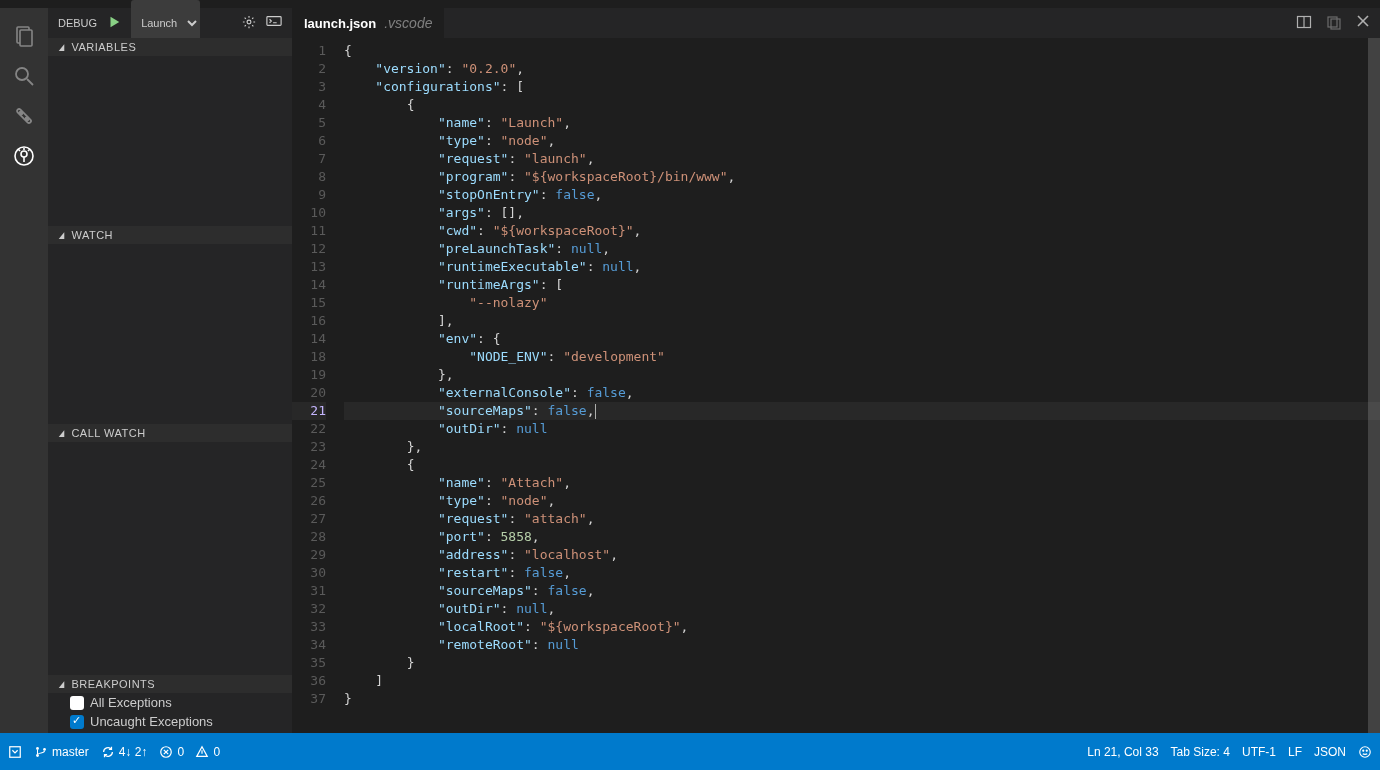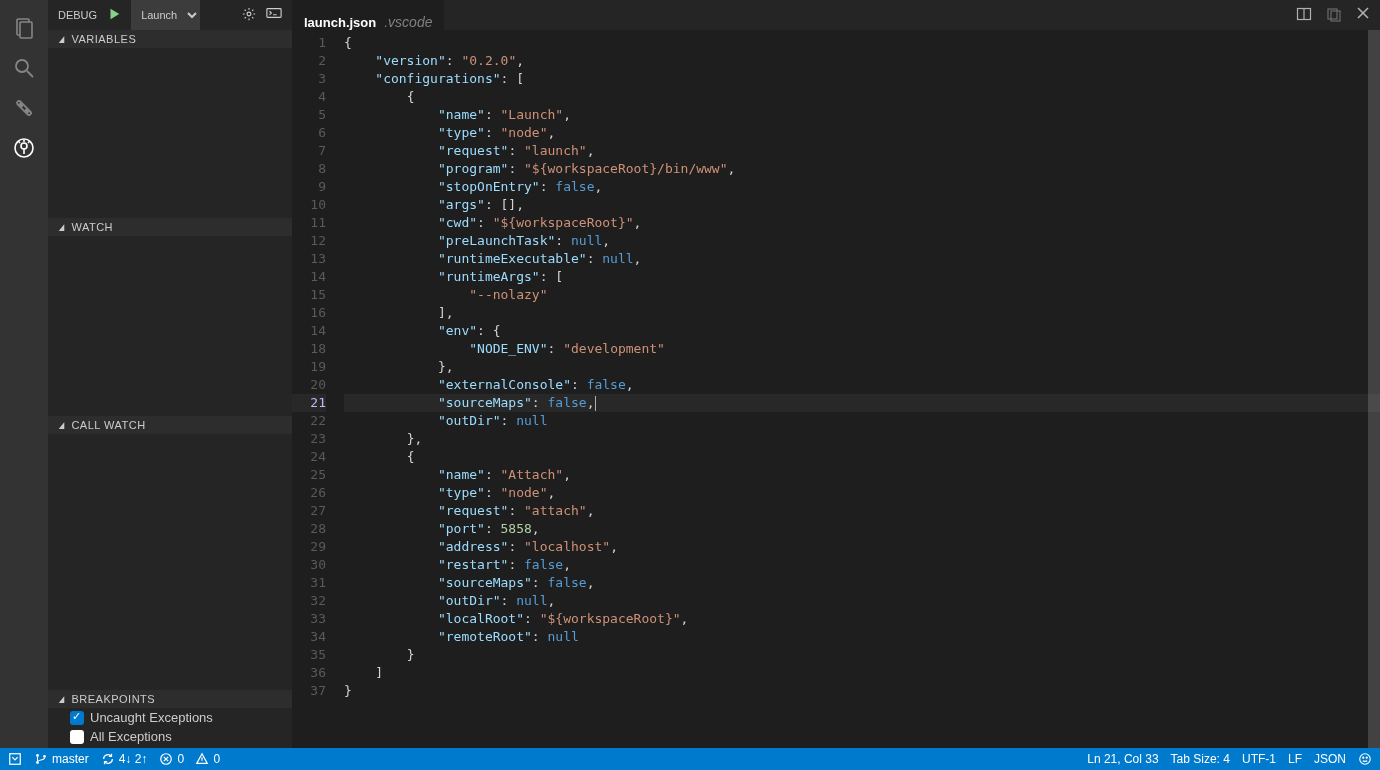--- a/index.html
+++ b/index.html
@@ -6,21 +6,21 @@
 body {
   width: 1380px; height: 770px;
   background: #1e1e1e;
   font-family: "Segoe UI", Arial, sans-serif;
   color: #cccccc;
   font-size: 13px;
   overflow: hidden;
   display: flex;
   flex-direction: column;
 }
-.main-area { flex: 1; display: flex; min-height: 0; }
+.main-area { flex: 1; display: flex; min-height: 0; margin-top: 8px; }
 .activity-bar {
   width: 48px; background: #333333;
   display: flex; flex-direction: column;
   align-items: center; padding-top: 8px;
 }
 .activity-bar .ab-item {
   width: 48px; height: 40px;
   display: flex; align-items: center; justify-content: center;
   color: #858585; cursor: pointer;
 }
@@ -76,21 +76,21 @@
 
 .editor-area {
   flex: 1; display: flex; flex-direction: column;
   background: #1e1e1e; min-width: 0;
 }
 .tab-bar {
   height: 30px; background: #252526;
   display: flex; align-items: center;
 }
 .file-tab {
-  height: 30px; display: flex; align-items: flex-end;
+  height: 30px; display: flex; align-items: center;
   padding: 0 12px; gap: 8px; color: #ffffff;
   background: #1e1e1e;
   font-size: 13px;
 }
 .file-tab .folder { color: #808080; font-size: 14px; font-style: italic; }
 .tab-actions {
   margin-left: auto; display: flex; gap: 14px;
   padding-right: 10px; color: #b0b0b0;
 }
 .tab-actions span { cursor: pointer; }
@@ -129,21 +129,21 @@
   position: absolute; right: 0; top: 0;
   width: 12px; height: 100%;
   background: rgba(121,121,121,0.15);
 }
 .scrollbar-v .thumb {
   position: absolute; left: 0; width: 12px;
   background: rgba(200,200,200,0.15);
 }
 
 .status-bar {
-  height: 22px; background: #007acc;
+  height: 37px; background: #007acc;
   color: #ffffff; font-size: 12px;
   display: flex; align-items: center;
   padding: 0 8px; gap: 12px;
 }
 .status-bar .sb-item { display: flex; align-items: center; gap: 4px; cursor: pointer; }
 .status-bar .spacer { flex: 1; }
 .status-bar svg { width: 14px; height: 14px; }
 </style>
 </head>
 <body>
@@ -226,26 +226,26 @@
       <span>CALL WATCH</span>
     </div>
     <div class="panel-body" style="flex:1 1 auto"></div>
 
     <div class="panel-section-header">
       <span class="tw">◢</span>
       <span>BREAKPOINTS</span>
     </div>
     <div style="flex:0 0 auto; padding-bottom:2px;" id="bp-list">
         <div class="bp-row">
+          <span class="bp-check"></span>
+          <span>All Exceptions</span>
+        </div>
+        <div class="bp-row">
           <span class="bp-check checked"></span>
           <span>Uncaught Exceptions</span>
-        </div>
-        <div class="bp-row">
-          <span class="bp-check"></span>
-          <span>All Exceptions</span>
         </div>
       </div>
   </div>
 
   <div class="editor-area">
     <div class="tab-bar">
       <div class="file-tab">
         <span style="font-weight:600">launch.json</span>
         <span class="folder">.vscode</span>
       </div>

